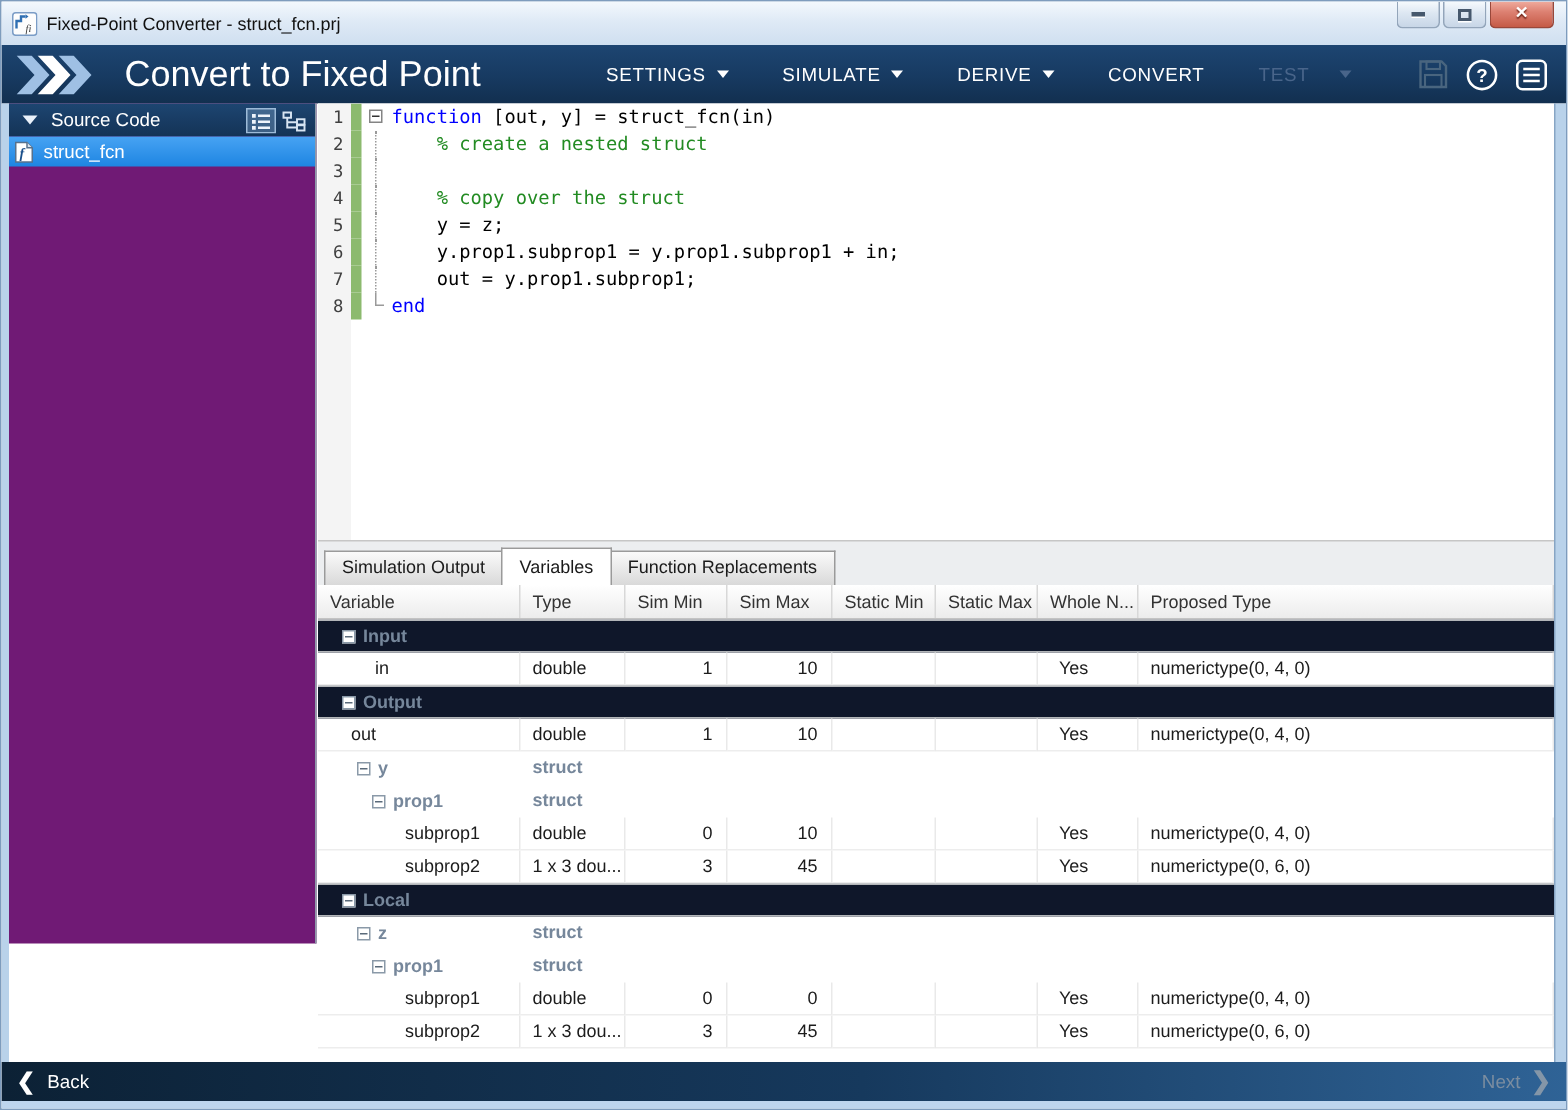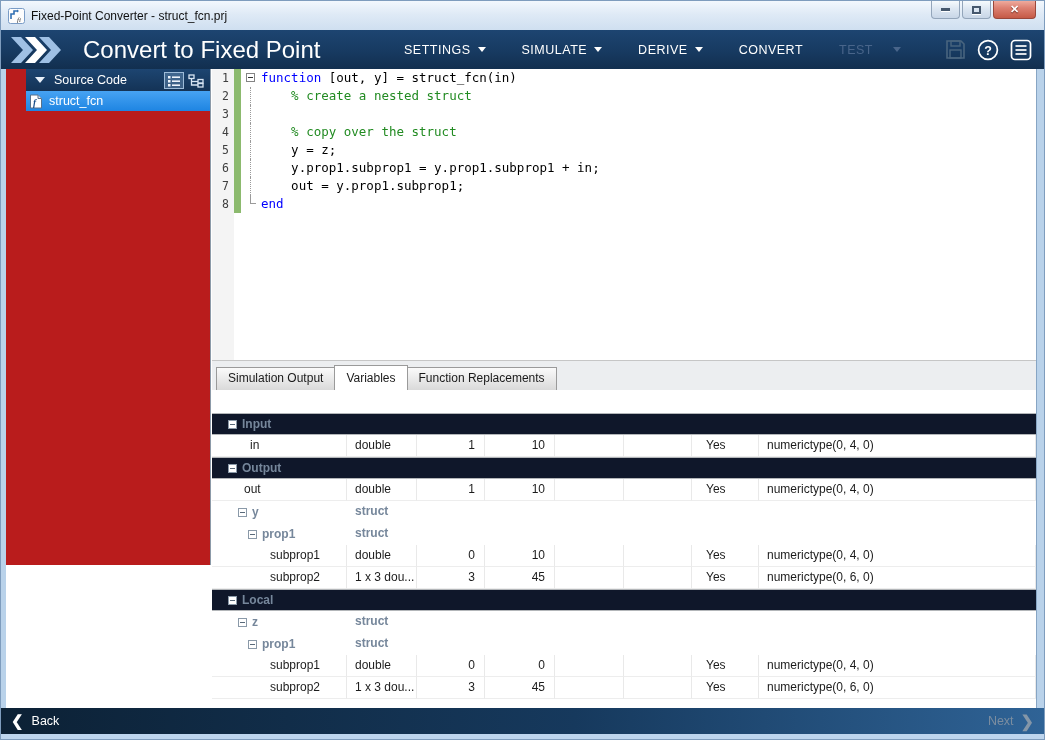--- a/index.html
+++ b/index.html
@@ -33,21 +33,21 @@
   .menu.disabled{color:#49658a;gap:20px;}
   .menu.disabled .tri{border-top-color:#49658a;}
   .tb-icons{display:flex;align-items:center;gap:11px;margin-left:44px;}
 
   
   .frame-left{position:absolute;left:0;top:68px;width:5px;height:639px;background:#b9d2ea;}
   .frame-right{position:absolute;left:1035px;top:68px;width:10px;height:639px;background:#b9d2ea;border-left:1px solid #87a5c4;}
   .frame-bottom{position:absolute;left:0;top:733px;width:100%;height:7px;background:#bdd5ee;}
 
   
-  .sidebar{position:absolute;left:5px;top:68px;width:205px;height:496px;background:#b91c1c;border-right:1px solid #8c9aa8;padding-left:20px;}
+  .sidebar{position:absolute;left:5px;top:68px;width:205px;height:560px;background:#701a75;border-right:1px solid #8c9aa8;}
   .sb-header{height:22px;background:linear-gradient(180deg,#1d4571,#143356);display:flex;align-items:center;color:#fff;font-size:12.5px;}
   .sb-tri{width:0;height:0;border-left:5px solid transparent;border-right:5px solid transparent;border-top:6px solid #e9f1fa;margin:0 9px 0 9px;}
   .sb-hicons{margin-left:auto;display:flex;align-items:center;gap:3px;margin-right:4px;}
   .sb-item{height:20px;display:flex;align-items:center;color:#fff;font-size:12.5px;
     background:linear-gradient(180deg,#47a3f3,#1e85e2);}
   .sb-item .ficon{margin:0 6px 0 3px;}
 
   
   .editor{position:absolute;left:211px;top:68px;width:824px;height:291px;background:#fff;overflow:hidden;}
   .editor::before{content:'';position:absolute;left:0;top:0;width:22px;height:100%;background:#f4f4f4;}
@@ -279,41 +279,51 @@
         <div class="code"><span class="seg-kw">end</span></div>
       </div>
     </div>
 
   <div class="tabbar" id="tabbar">
       <div class="tab">Simulation Output</div>
       <div class="tab active">Variables</div>
       <div class="tab">Function Replacements</div>
     </div>
 
+  <div class="grid-header" id="gridhead">
+      <div class="hcell">Variable</div>
+      <div class="hcell">Type</div>
+      <div class="hcell">Sim Min</div>
+      <div class="hcell">Sim Max</div>
+      <div class="hcell">Static Min</div>
+      <div class="hcell">Static Max</div>
+      <div class="hcell">Whole N...</div>
+      <div class="hcell">Proposed Type</div>
+    </div>
   <div class="grid-body" id="gridbody">
       <div class="row section" style="padding-left: 16px;">
         <div class="expbox"></div>
         <span class="sec-label muted">Input</span>
       </div>
       <div class="row datarow">
         <div class="cell" style="padding-left: 38px;">in</div>
         <div class="cell">double</div>
         <div class="cell num">1</div>
         <div class="cell num">10</div>
         <div class="cell"></div>
         <div class="cell"></div>
         <div class="cell wn">Yes</div>
         <div class="cell">numerictype(0, 4, 0)</div>
       </div>
       <div class="row section" style="padding-left: 16px;">
         <div class="expbox"></div>
         <span class="sec-label muted">Output</span>
       </div>
       <div class="row datarow">
-        <div class="cell" style="padding-left: 32px;">out</div>
+        <div class="cell" style="padding-left: 22px;">out</div>
         <div class="cell">double</div>
         <div class="cell num">1</div>
         <div class="cell num">10</div>
         <div class="cell"></div>
         <div class="cell"></div>
         <div class="cell wn">Yes</div>
         <div class="cell">numerictype(0, 4, 0)</div>
       </div>
       <div class="row structrow">
         <div class="cell vcell" style="padding-left: 26px;">

